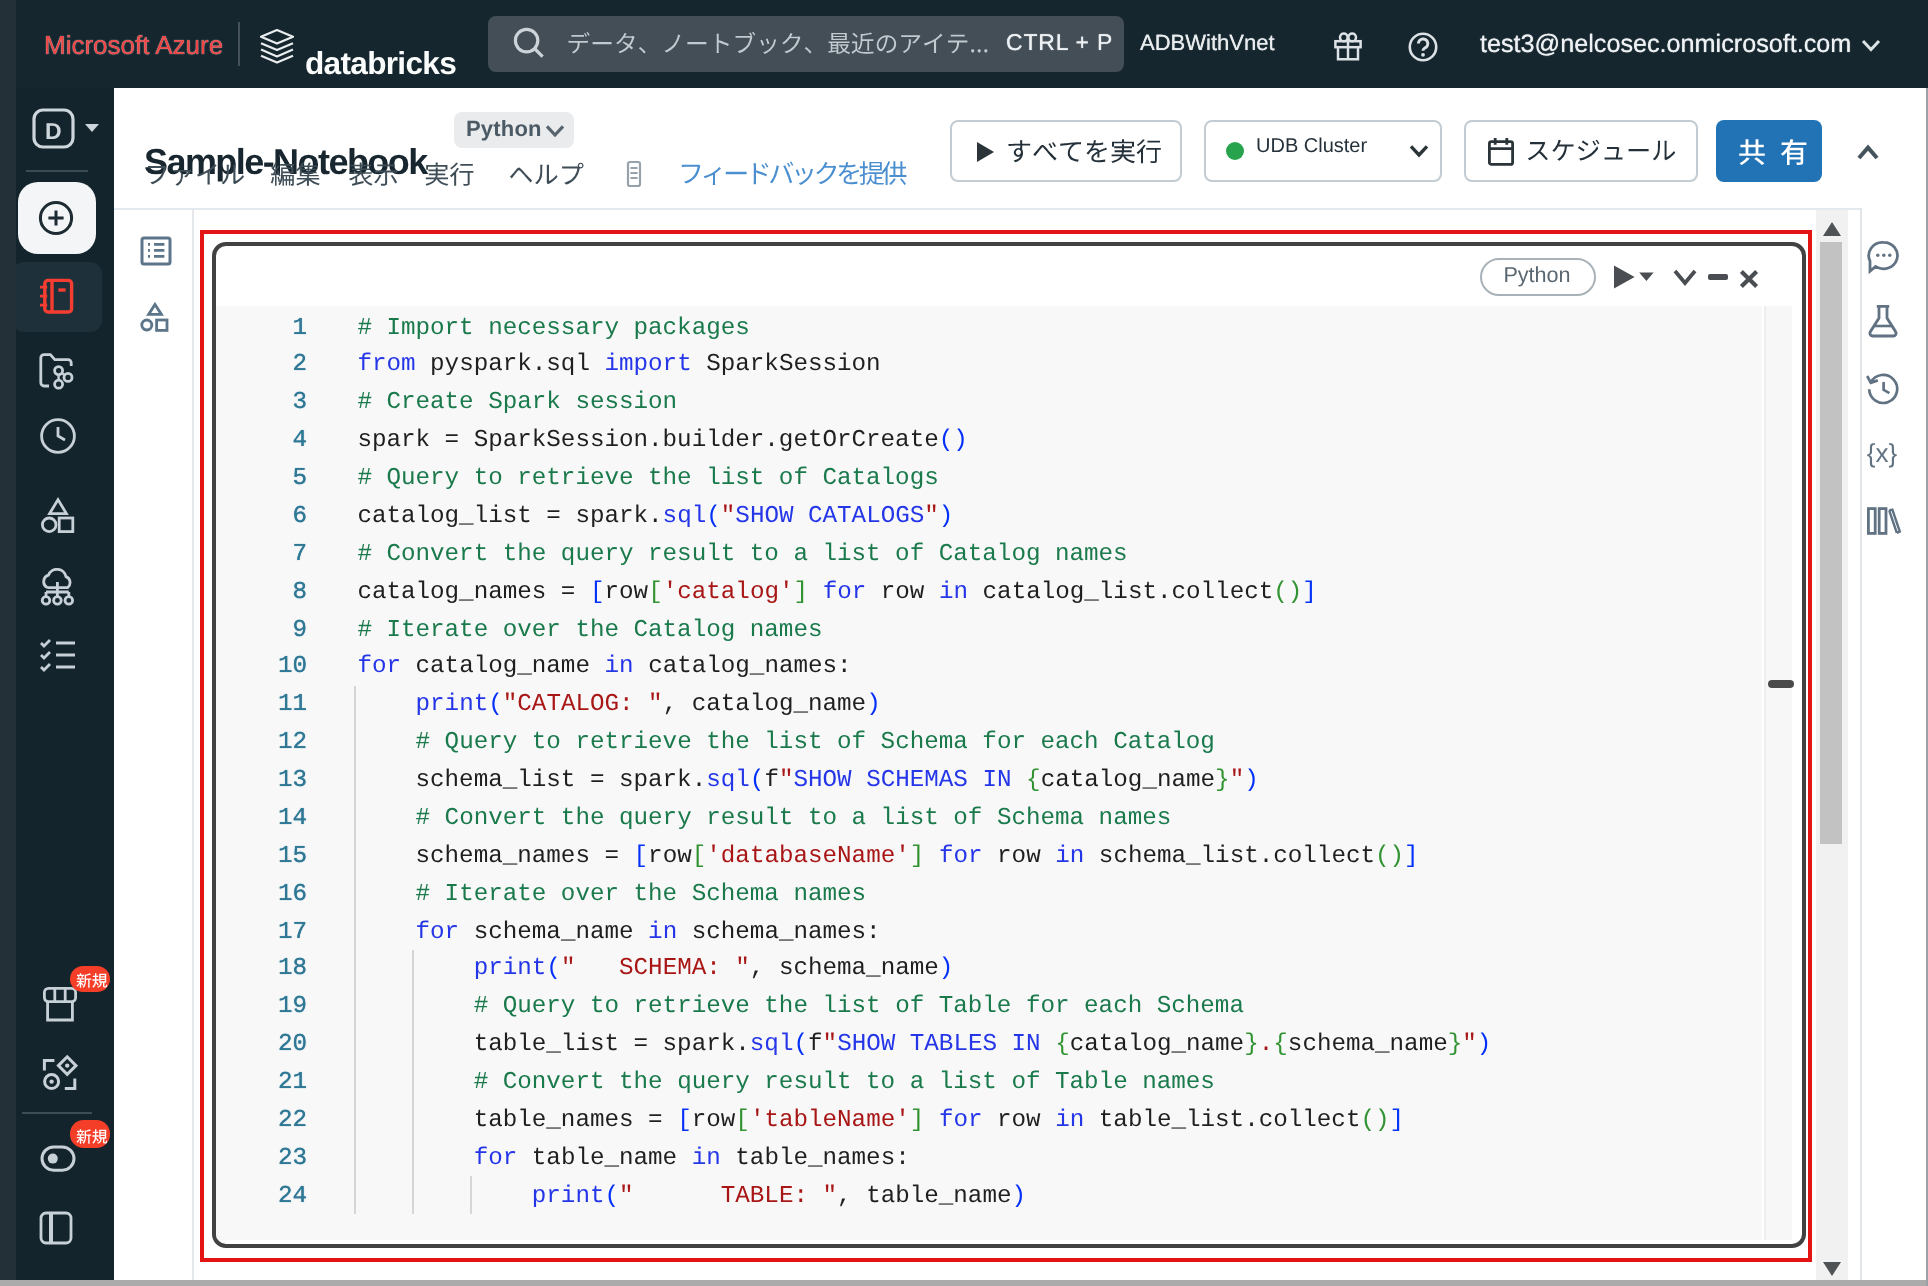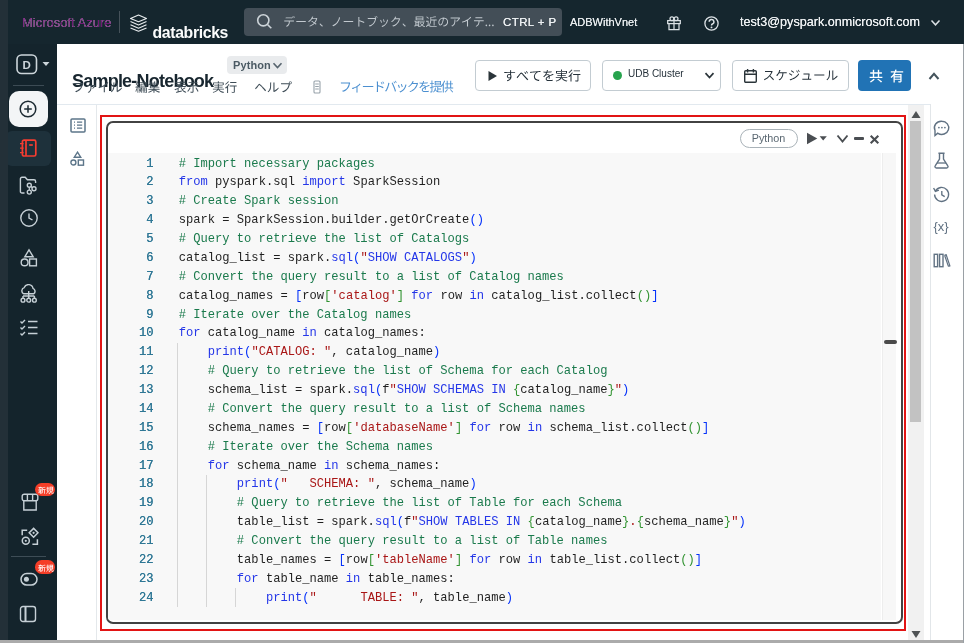--- a/index.html
+++ b/index.html
@@ -20,21 +20,21 @@
 <div id="topbar"></div>
 <div id="lrail"></div>
 <div id="lstrip"></div>
 <div id="panel2"></div>
 <div id="hdrline"></div>
 <div id="rsb"></div>
 <div id="rrail"></div>
 <div id="botbar"></div>
 <div class="abs" style="left:962.7px;top:44px;width:1.3px;height:599px;background:#9aa0a5;z-index:9"></div>
 
-<div class="abs" style="left:22px;top:14.5px;color:#701a75;font-size:13px;text-shadow:0 0 .55px #f5f7f8">Microsoft Azure</div>
+<div class="abs" style="left:22px;top:14.5px;color:#ef4444;font-size:13px;text-shadow:0 0 .55px #f5f7f8">Microsoft Azure</div>
 <div class="abs" style="left:119px;top:11px;width:1px;height:22px;background:#46525a"></div>
 <svg class="abs" style="left:129px;top:13.5px" width="19" height="18" viewBox="0 0 19 18">
 <g fill="none" stroke="#e9edef" stroke-width="1.1" stroke-linejoin="round">
 <path d="M9.5 1 L17.5 4.4 L9.5 7.8 L1.5 4.4 Z"></path>
 <path d="M1.5 7.6 L9.5 11 L17.5 7.6"></path>
 <path d="M1.5 10.8 L9.5 14.2 L17.5 10.8"></path>
 <path d="M1.5 13.9 L9.5 17.3 L17.5 13.9"></path>
 </g>
   </svg>
 <div class="abs" style="left:152.5px;top:24px;color:#fbfcfc;font-size:15.8px;font-weight:bold;letter-spacing:-.35px">databricks</div>
@@ -55,21 +55,21 @@
 <path d="M8 4.6 V13.6"></path>
 <circle cx="5.9" cy="2.7" r="1.9"></circle>
 <circle cx="10.1" cy="2.7" r="1.9"></circle>
 </g>
   </svg>
 <svg class="abs" style="left:704px;top:15.5px" width="15" height="15" viewBox="0 0 15 15">
 <circle cx="7.5" cy="7.5" r="6.6" fill="none" stroke="#dbe1e5" stroke-width="1.3"></circle>
 <path d="M5.2 5.8 A2.35 2.35 0 1 1 8.4 8 Q7.5 8.4 7.5 9.4" fill="none" stroke="#dbe1e5" stroke-width="1.5"></path>
 <circle cx="7.5" cy="11.4" r=".95" fill="#dbe1e5"></circle>
   </svg>
-<div class="abs" style="left:740px;top:15px;color:#eef1f3;font-size:12.6px;text-shadow:0 0 .5px #eef1f3">test3@pyspark.onmicrosoft.com</div>
+<div class="abs" style="left:740px;top:15px;color:#eef1f3;font-size:12.6px;text-shadow:0 0 .5px #eef1f3">test3@nelcosec.onmicrosoft.com</div>
 <svg class="abs" style="left:930px;top:19px" width="11" height="8" viewBox="0 0 11 8">
 <path d="M1.5 1.5 L5.5 5.8 L9.5 1.5" fill="none" stroke="#dbe1e5" stroke-width="1.5"></path>
   </svg>
 <div class="abs" style="left:72px;top:71px;color:#18262f;font-size:18px;font-weight:bold;letter-spacing:-.78px">Sample-Notebook</div>
 <div class="abs" style="left:227px;top:56px;width:60px;height:17.5px;background:#e9ebed;border-radius:4px"></div>
 <div class="abs" style="left:233px;top:58.5px;color:#4b5a64;font-size:11px;font-weight:bold;letter-spacing:.1px">Python</div>
 <svg class="abs" style="left:272px;top:61.5px" width="11" height="8" viewBox="0 0 11 8">
 <path d="M1.5 1.2 L5.5 5.5 L9.5 1.2" fill="none" stroke="#57646e" stroke-width="1.6"></path>
   </svg>
 <svg style="position:absolute;left:72.3px;top:78.5px;overflow:visible" width="53" height="17" viewBox="0 -12.95 53 17.14">

